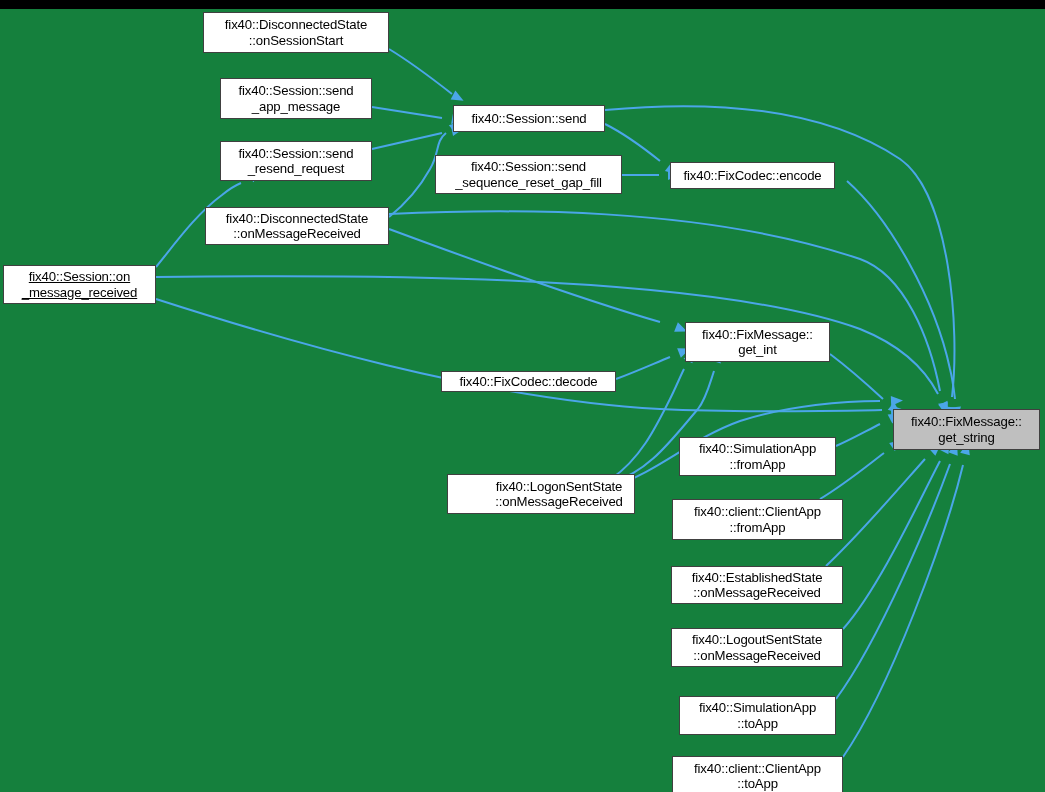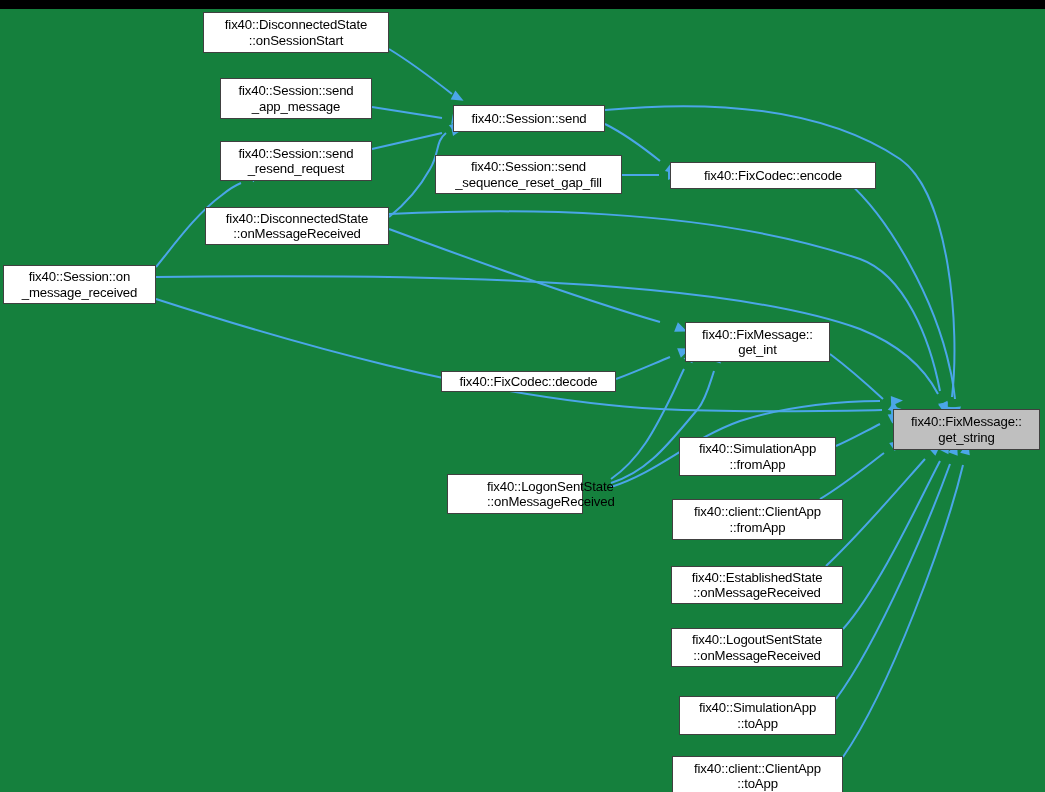--- a/index.html
+++ b/index.html
@@ -107,33 +107,33 @@
   <div id="nodes">
       <div class="node" style="left: 203px; top: 3px; width: 186px; height: 41px;"><span class="lbl">fix40::DisconnectedState
 ::onSessionStart</span></div>
       <div class="node" style="left: 220px; top: 69px; width: 152px; height: 41px;"><span class="lbl">fix40::Session::send
 _app_message</span></div>
       <div class="node" style="left: 453px; top: 96px; width: 152px; height: 27px;"><span class="lbl">fix40::Session::send</span></div>
       <div class="node" style="left: 220px; top: 132px; width: 152px; height: 40px;"><span class="lbl">fix40::Session::send
 _resend_request</span></div>
       <div class="node" style="left: 435px; top: 146px; width: 187px; height: 39px;"><span class="lbl">fix40::Session::send
 _sequence_reset_gap_fill</span></div>
-      <div class="node" style="left: 670px; top: 153px; width: 206px; height: 27px;"><span class="lbl">fix40::FixCodec::encode</span></div>
+      <div class="node" style="left: 670px; top: 153px; width: 165px; height: 27px;"><span class="lbl">fix40::FixCodec::encode</span></div>
       <div class="node" style="left: 205px; top: 198px; width: 184px; height: 38px;"><span class="lbl">fix40::DisconnectedState
 ::onMessageReceived</span></div>
-      <div class="node" style="left: 3px; top: 256px; width: 153px; height: 39px;"><span class="lbl">fix40::Session::on
+      <div class="node" style="left: 3px; top: 256px; width: 153px; height: 39px; text-decoration: underline;"><span class="lbl">fix40::Session::on
 _message_received</span></div>
       <div class="node" style="left: 685px; top: 313px; width: 145px; height: 40px;"><span class="lbl">fix40::FixMessage::
 get_int</span></div>
       <div class="node" style="left: 441px; top: 362px; width: 175px; height: 21px;"><span class="lbl">fix40::FixCodec::decode</span></div>
       <div class="node highlight" style="left: 893px; top: 400px; width: 147px; height: 41px;"><span class="lbl">fix40::FixMessage::
 get_string</span></div>
       <div class="node" style="left: 679px; top: 428px; width: 157px; height: 39px;"><span class="lbl">fix40::SimulationApp
 ::fromApp</span></div>
-      <div class="node" style="left: 447px; top: 465px; width: 136px; height: 40px; padding-left: 36px;"><span class="lbl">fix40::LogonSentState
+      <div class="node" style="left: 447px; top: 465px; width: 188px; height: 40px; padding-left: 36px;"><span class="lbl">fix40::LogonSentState
 ::onMessageReceived</span></div>
       <div class="node" style="left: 672px; top: 490px; width: 171px; height: 41px;"><span class="lbl">fix40::client::ClientApp
 ::fromApp</span></div>
       <div class="node" style="left: 671px; top: 557px; width: 172px; height: 38px;"><span class="lbl">fix40::EstablishedState
 ::onMessageReceived</span></div>
       <div class="node" style="left: 671px; top: 619px; width: 172px; height: 39px; align-items: center;"><span class="lbl">fix40::LogoutSentState
 ::onMessageReceived</span></div>
       <div class="node" style="left: 679px; top: 687px; width: 157px; height: 39px;"><span class="lbl">fix40::SimulationApp
 ::toApp</span></div>
       <div class="node" style="left: 672px; top: 747px; width: 171px; height: 40px;"><span class="lbl">fix40::client::ClientApp

